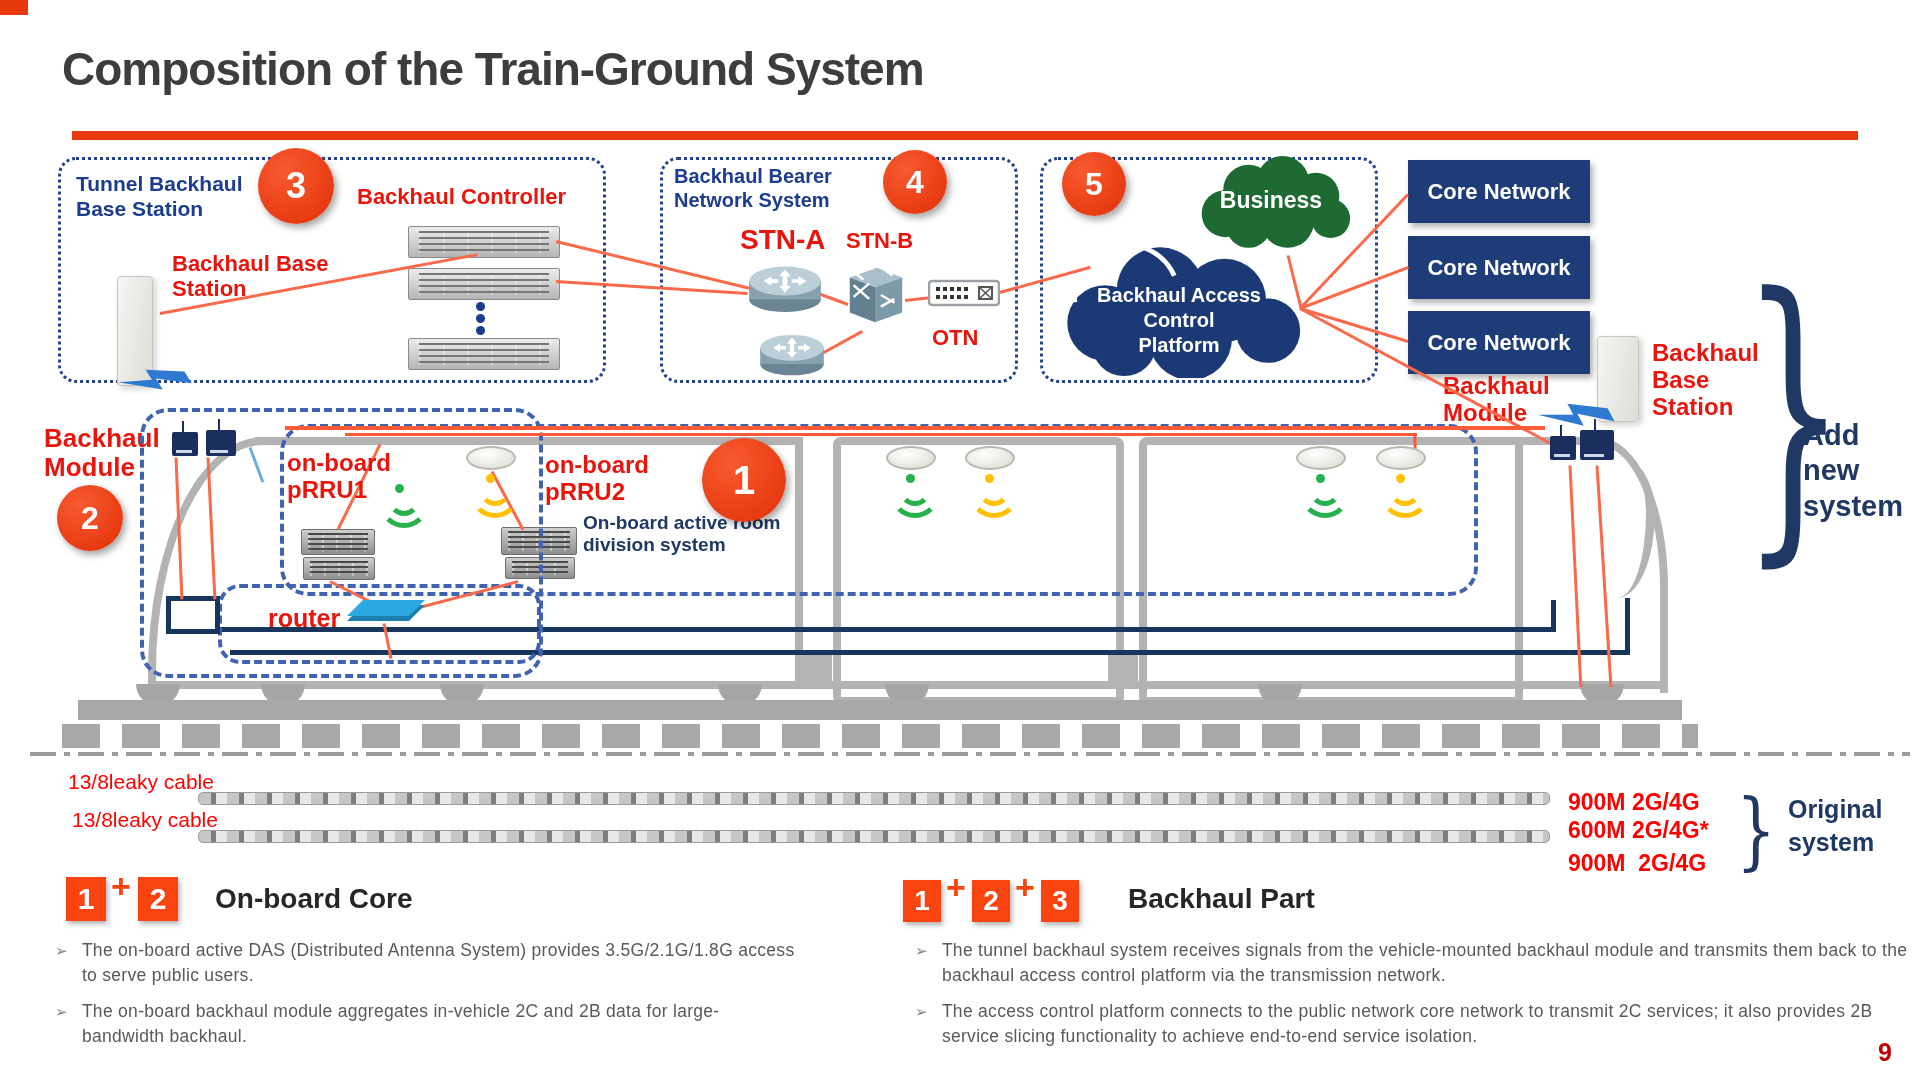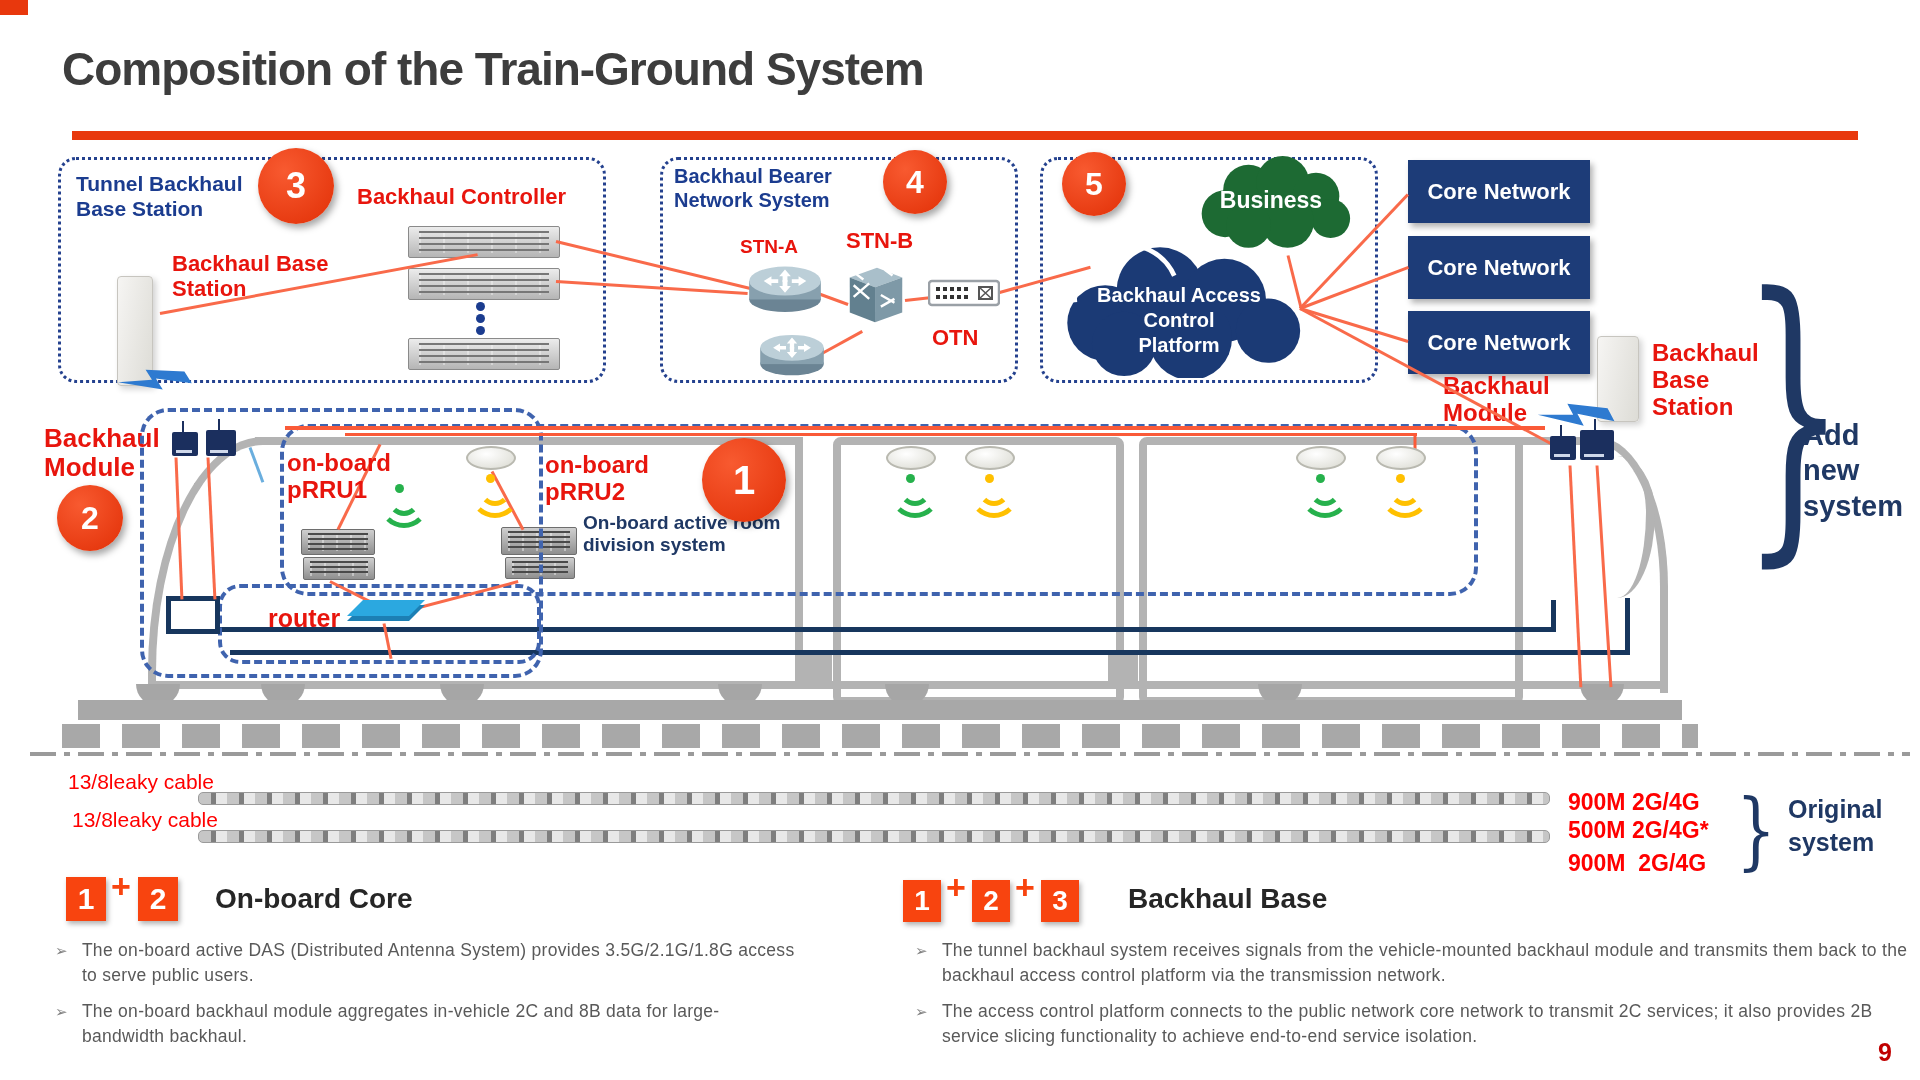--- a/index.html
+++ b/index.html
@@ -90,21 +90,21 @@
   <div class="abs server" style="left:408px;top:338px;"></div>
   <div class="abs vdot" style="left:476px;top:302px;"></div>
   <div class="abs vdot" style="left:476px;top:314px;"></div>
   <div class="abs vdot" style="left:476px;top:326px;"></div>
   <div class="abs slab" style="left:117px;top:276px;width:34px;height:108px;"></div>
   <div class="abs red-label" style="left:172px;top:252px;width:190px;font-size:22px;">Backhaul Base Station</div>
 
   <div class="abs dotbox" style="left:660px;top:157px;width:352px;height:220px;"></div>
   <div class="abs blue-label" style="left:674px;top:165px;width:215px;font-size:20px;">Backhaul Bearer Network System</div>
   <div class="abs badge" style="left:883px;top:150px;width:64px;height:64px;font-size:32px;">4</div>
-  <div class="abs red-label" style="left:740px;top:224px;font-size:19px;margin-top:12px;">STN-A</div>
+  <div class="abs red-label" style="left:740px;top:224px;font-size:28px;">STN-A</div>
   <div class="abs" style="left:746px;top:252px;z-index:5;">
     <svg width="78" height="62" viewBox="0 0 80 64">
       <ellipse cx="40" cy="49" rx="37" ry="13" fill="#6b8494"></ellipse>
       <rect x="3" y="30" width="74" height="19" fill="#87a0ae"></rect>
       <ellipse cx="40" cy="30" rx="37" ry="15" fill="#bccfd8"></ellipse>
       <path d="M40 18 l6 7 h-3.5 v6 h-5 v-6 h-3.5 z" fill="#fff"></path>
       <path d="M40 42 l-6 -7 h3.5 v-6 h5 v6 h3.5 z" fill="#fff"></path>
       <path d="M18 30 l8 -5 v3 h7 v4 h-7 v3 z" fill="#fff"></path>
       <path d="M62 30 l-8 -5 v3 h-7 v4 h7 v3 z" fill="#fff"></path>
     </svg>
@@ -301,45 +301,45 @@
   <div class="abs" style="left:78px;top:700px;width:1604px;height:20px;background:#a8a8a8;"></div>
   <div class="abs" style="left:62px;top:724px;width:1636px;height:24px;background:repeating-linear-gradient(90deg,#a8a8a8 0 38px,transparent 38px 60px);"></div>
   <div class="abs" style="left:30px;top:752px;width:1880px;height:4px;background:repeating-linear-gradient(90deg,#9a9a9a 0 26px,transparent 26px 34px,#9a9a9a 34px 40px,transparent 40px 48px);"></div>
 
   <div class="abs red-label" style="left:68px;top:770px;font-size:21px;font-weight:500;color:#ff0000;">13/8leaky cable</div>
   <div class="abs leaky" style="left:198px;top:792px;width:1350px;"></div>
   <div class="abs red-label" style="left:72px;top:808px;font-size:21px;font-weight:500;color:#ff0000;">13/8leaky cable</div>
   <div class="abs leaky" style="left:198px;top:830px;width:1350px;"></div>
 
   <div class="abs band" style="left:1568px;top:789px;">900M 2G/4G</div>
-  <div class="abs band" style="left:1568px;top:817px;">500M 2G/4G*</div>
+  <div class="abs band" style="left:1568px;top:817px;">600M 2G/4G*</div>
   <div class="abs band" style="left:1568px;top:850px;">900M  2G/4G</div>
   <div class="abs brace" style="left:1726px;top:782px;width:60px;font-size:84px;line-height:96px;transform:scaleX(0.75);">}</div>
   <div class="abs navy-label" style="left:1788px;top:793px;width:115px;font-size:25px;line-height:1.3;">Original system</div>
 
   <div class="abs sq" style="left:66px;top:877px;width:40px;height:44px;font-size:30px;">1</div>
   <div class="abs plus" style="left:111px;top:867px;">+</div>
   <div class="abs sq" style="left:138px;top:877px;width:40px;height:44px;font-size:30px;">2</div>
   <div class="abs sec-title" style="left:215px;top:883px;">On-board Core</div>
 
   <div class="abs sq" style="left:903px;top:880px;width:38px;height:42px;font-size:28px;">1</div>
   <div class="abs plus" style="left:946px;top:868px;">+</div>
   <div class="abs sq" style="left:972px;top:880px;width:38px;height:42px;font-size:28px;">2</div>
   <div class="abs plus" style="left:1015px;top:868px;">+</div>
   <div class="abs sq" style="left:1041px;top:880px;width:38px;height:42px;font-size:28px;">3</div>
-  <div class="abs sec-title" style="left:1128px;top:883px;">Backhaul Base</div>
+  <div class="abs sec-title" style="left:1128px;top:883px;">Backhaul Part</div>
 
   <div class="abs bullets" style="left:55px;top:938px;width:740px;">
     <div class="bullet">
       <span class="mk">➢</span>
       <span>The on-board active DAS (Distributed Antenna System) provides 3.5G/2.1G/1.8G access to serve public users.</span>
     </div>
     <div class="bullet">
       <span class="mk">➢</span>
-      <span>The on-board backhaul module aggregates in-vehicle 2C and 8B data for large-bandwidth backhaul.</span>
+      <span>The on-board backhaul module aggregates in-vehicle 2C and 2B data for large-bandwidth backhaul.</span>
     </div>
   </div>
   <div class="abs bullets" style="left:915px;top:938px;width:1000px;">
     <div class="bullet">
       <span class="mk">➢</span>
       <span>The tunnel backhaul system receives signals from the vehicle-mounted backhaul module and transmits them back to the backhaul access control platform via the transmission network.</span>
     </div>
     <div class="bullet">
       <span class="mk">➢</span>
       <span>The access control platform connects to the public network core network to transmit 2C services; it also provides 2B service slicing functionality to achieve end-to-end service isolation.</span>

